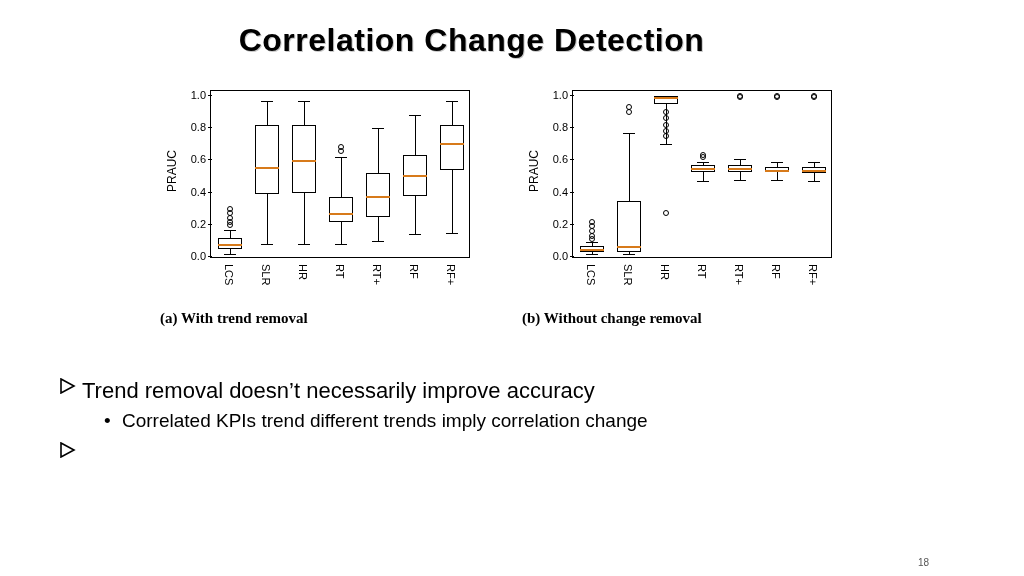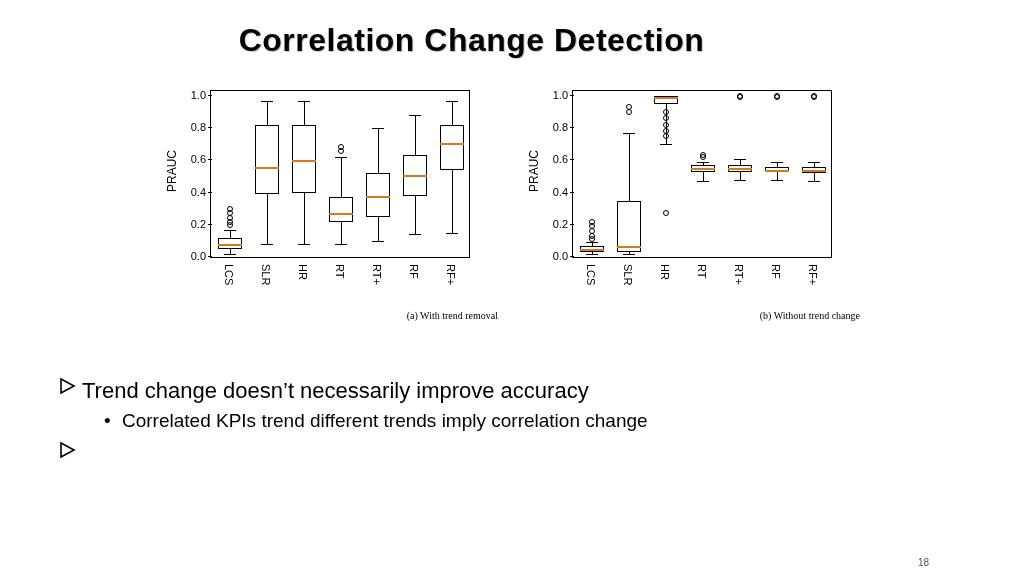--- a/index.html
+++ b/index.html
@@ -33,21 +33,21 @@
   .ytk { position: absolute; right: 2px; font-size: 11px; transform: translateY(-50%); }
   .ytk-mark { position: absolute; right: -4px; width: 4px; height: 1px; background: #000; }
   .xticks { position: absolute; left: 50px; top: 172px; width: 260px; height: 50px; }
   .xtk {
     position: absolute; top: 4px; font-size: 11px;
     transform-origin: top left; transform: rotate(90deg) translate(2px,-50%);
     white-space: nowrap;
   }
   .subcap {
     position: absolute; left: 0; top: 224px; width: 100%;
-    text-align: right; font-size: 10px; font-family: "Times New Roman", serif;
+    text-align: left; font-size: 15px; font-family: "Times New Roman", serif; font-weight: bold;
   }
   
   .bp { position: absolute; width: 24px; }
   .bp .box { position: absolute; left: 0; width: 100%; border: 1px solid #000; background: transparent; box-sizing: border-box; }
   .bp .med { position: absolute; left: 0; width: 100%; height: 0; border-top: 2px solid #d77a1a; }
   .bp .whisk { position: absolute; left: 50%; width: 0; border-left: 1px solid #000; }
   .bp .cap { position: absolute; left: 50%; width: 12px; margin-left: -6px; height: 0; border-top: 1.5px solid #000; }
   .bp .out { position: absolute; left: 50%; width: 6px; height: 6px; margin-left: -3px; border: 1px solid #000; border-radius: 50%; box-sizing: border-box; }
   
   .content { position: absolute; left: 60px; top: 368px; right: 60px; }
@@ -254,32 +254,32 @@
         </div>
       <div class="xticks">
           <div class="xtk" style="left: 18.5714px;">LCS</div>
           <div class="xtk" style="left: 55.7143px;">SLR</div>
           <div class="xtk" style="left: 92.8571px;">HR</div>
           <div class="xtk" style="left: 130px;">RT</div>
           <div class="xtk" style="left: 167.143px;">RT+</div>
           <div class="xtk" style="left: 204.286px;">RF</div>
           <div class="xtk" style="left: 241.429px;">RF+</div>
         </div>
-      <div class="subcap">(b) Without trend change</div>
+      <div class="subcap">(b) Without change removal</div>
     </div>
   </div>
 
   <div class="content">
     <div class="lvl1">
       <span class="trig">
         <svg width="16" height="16" viewBox="0 0 16 16">
             <path d="M1 1 L14 8 L1 15 Z" fill="none" stroke="#000" stroke-width="1.6"></path>
           </svg>
       </span>
-      <span>Trend change doesn’t necessarily improve accuracy</span>
+      <span>Trend removal doesn’t necessarily improve accuracy</span>
     </div>
     <div class="lvl2">
       <span class="dot">•</span>
       <span>Correlated KPIs trend different trends imply correlation change</span>
     </div>
     <div class="lvl1">
       <span class="trig">
         <svg width="16" height="16" viewBox="0 0 16 16">
             <path d="M1 1 L14 8 L1 15 Z" fill="none" stroke="#000" stroke-width="1.6"></path>
           </svg>

